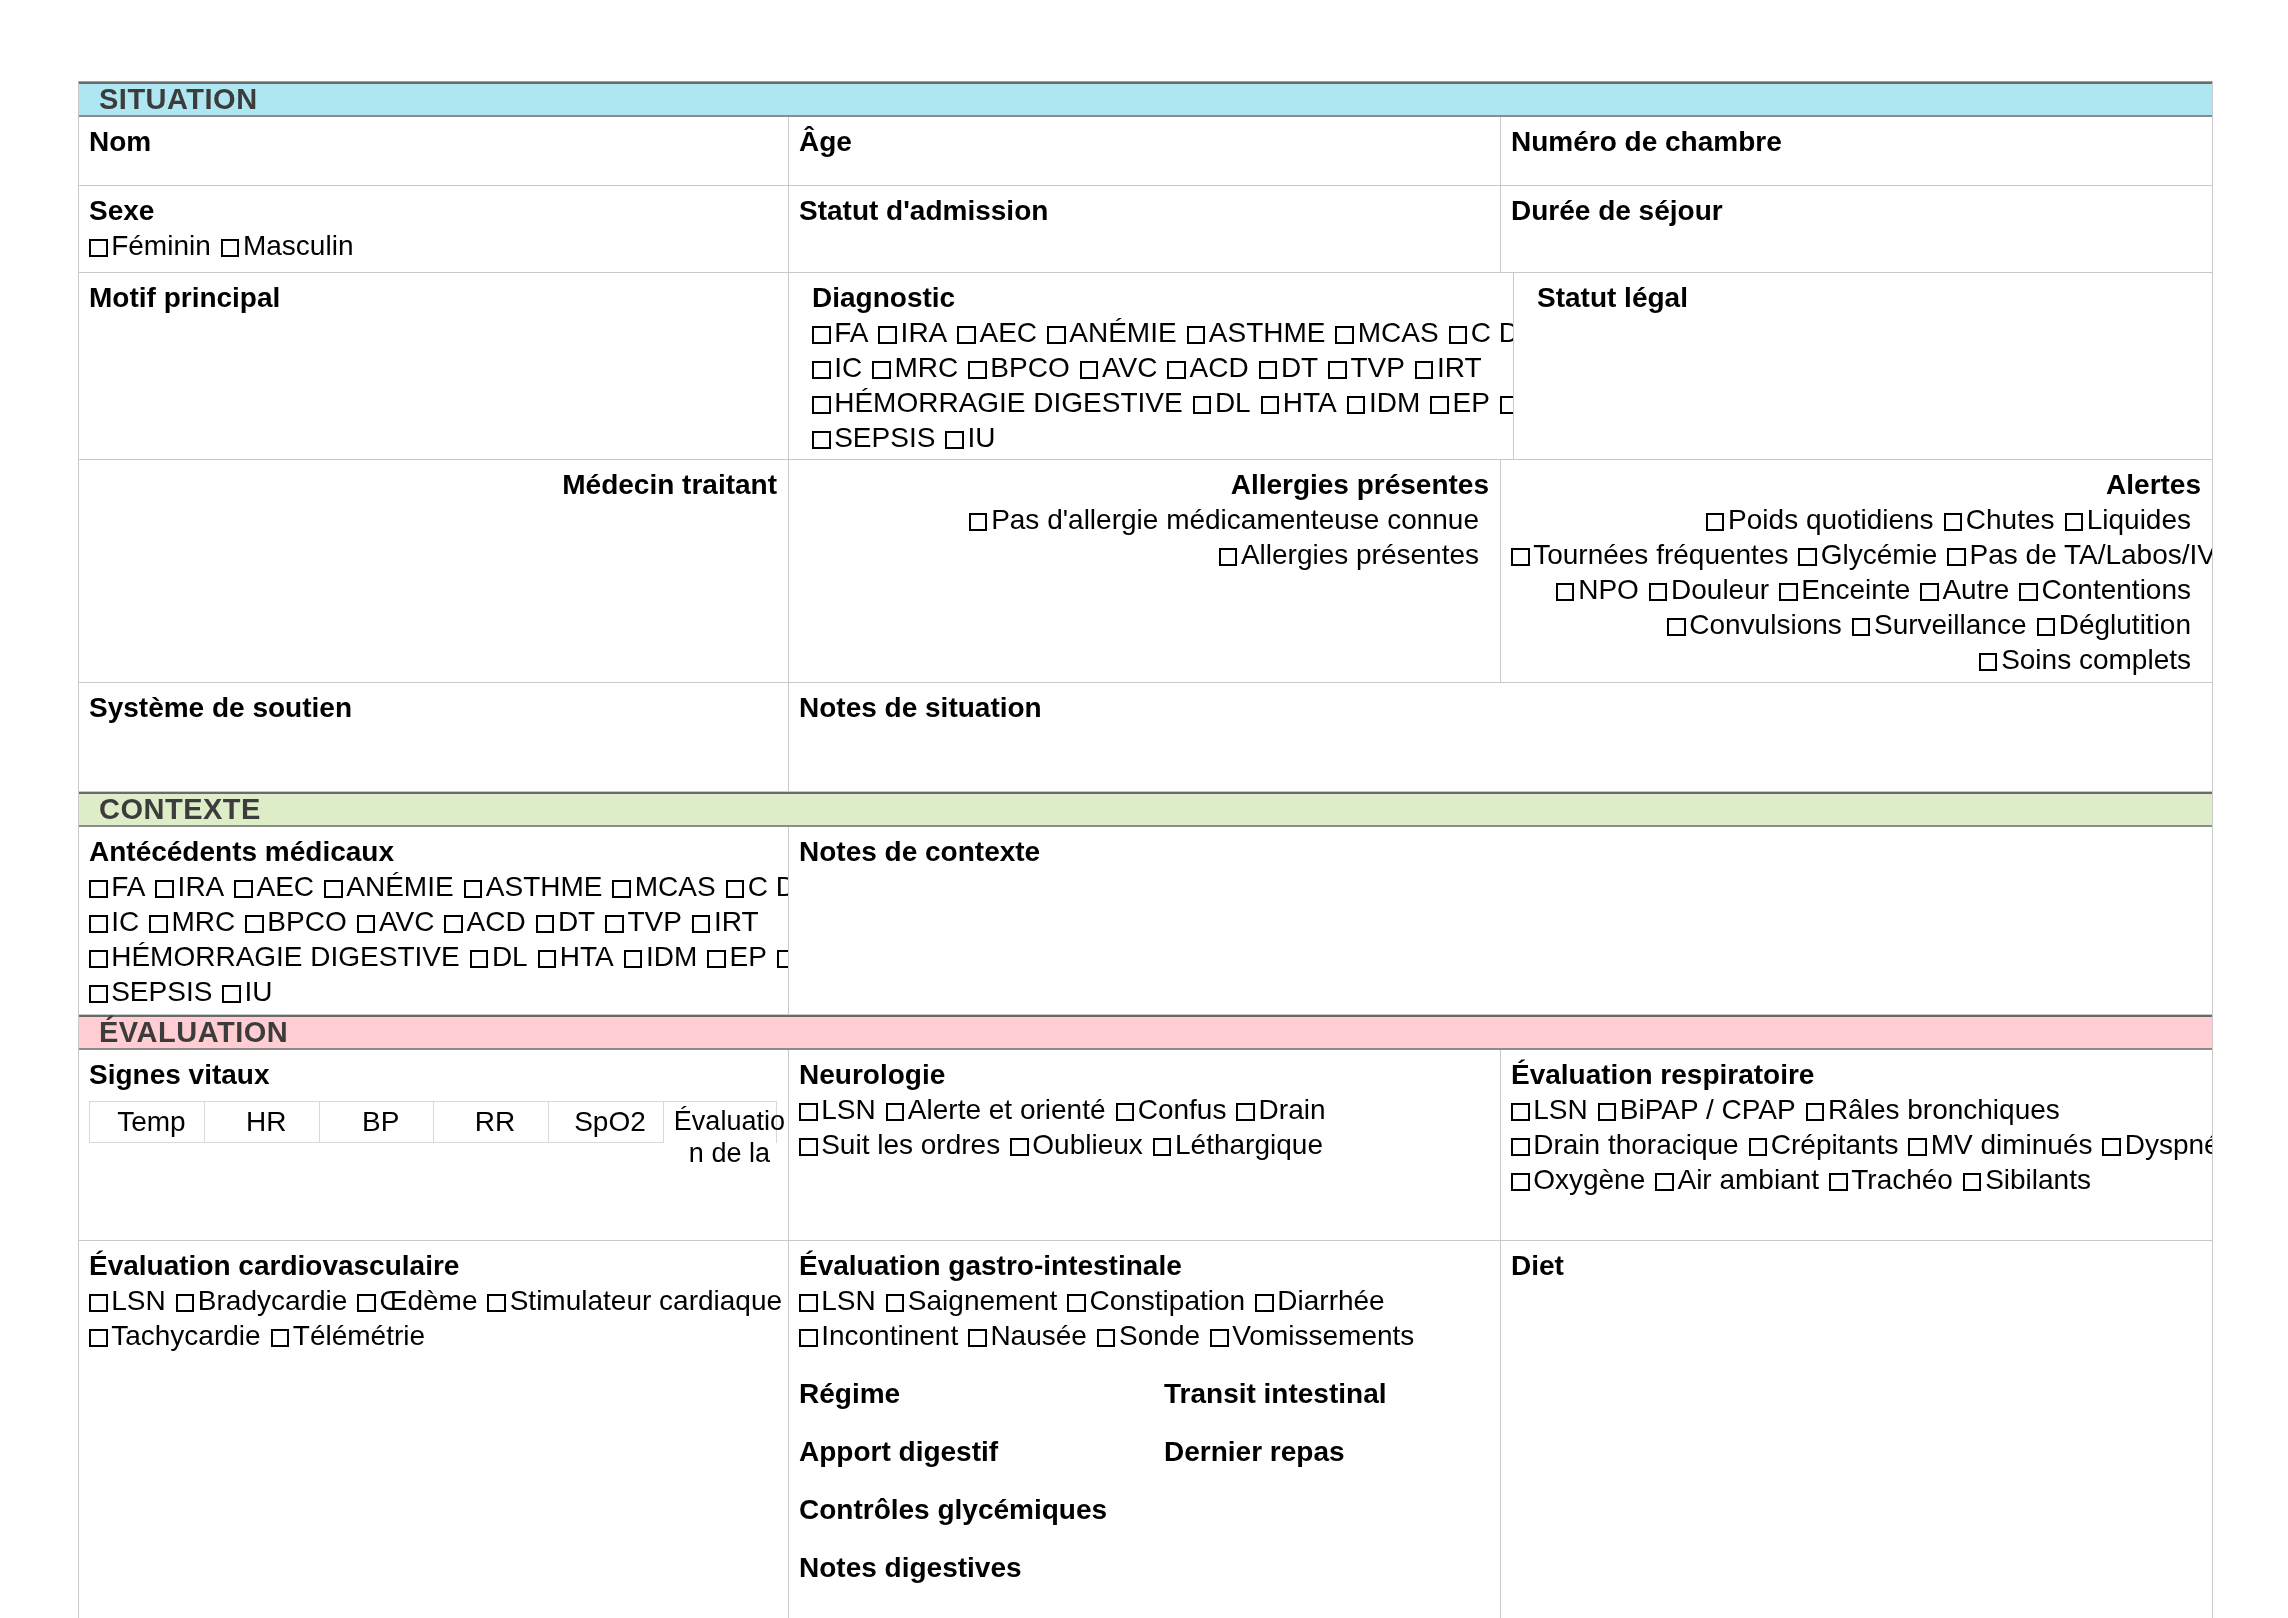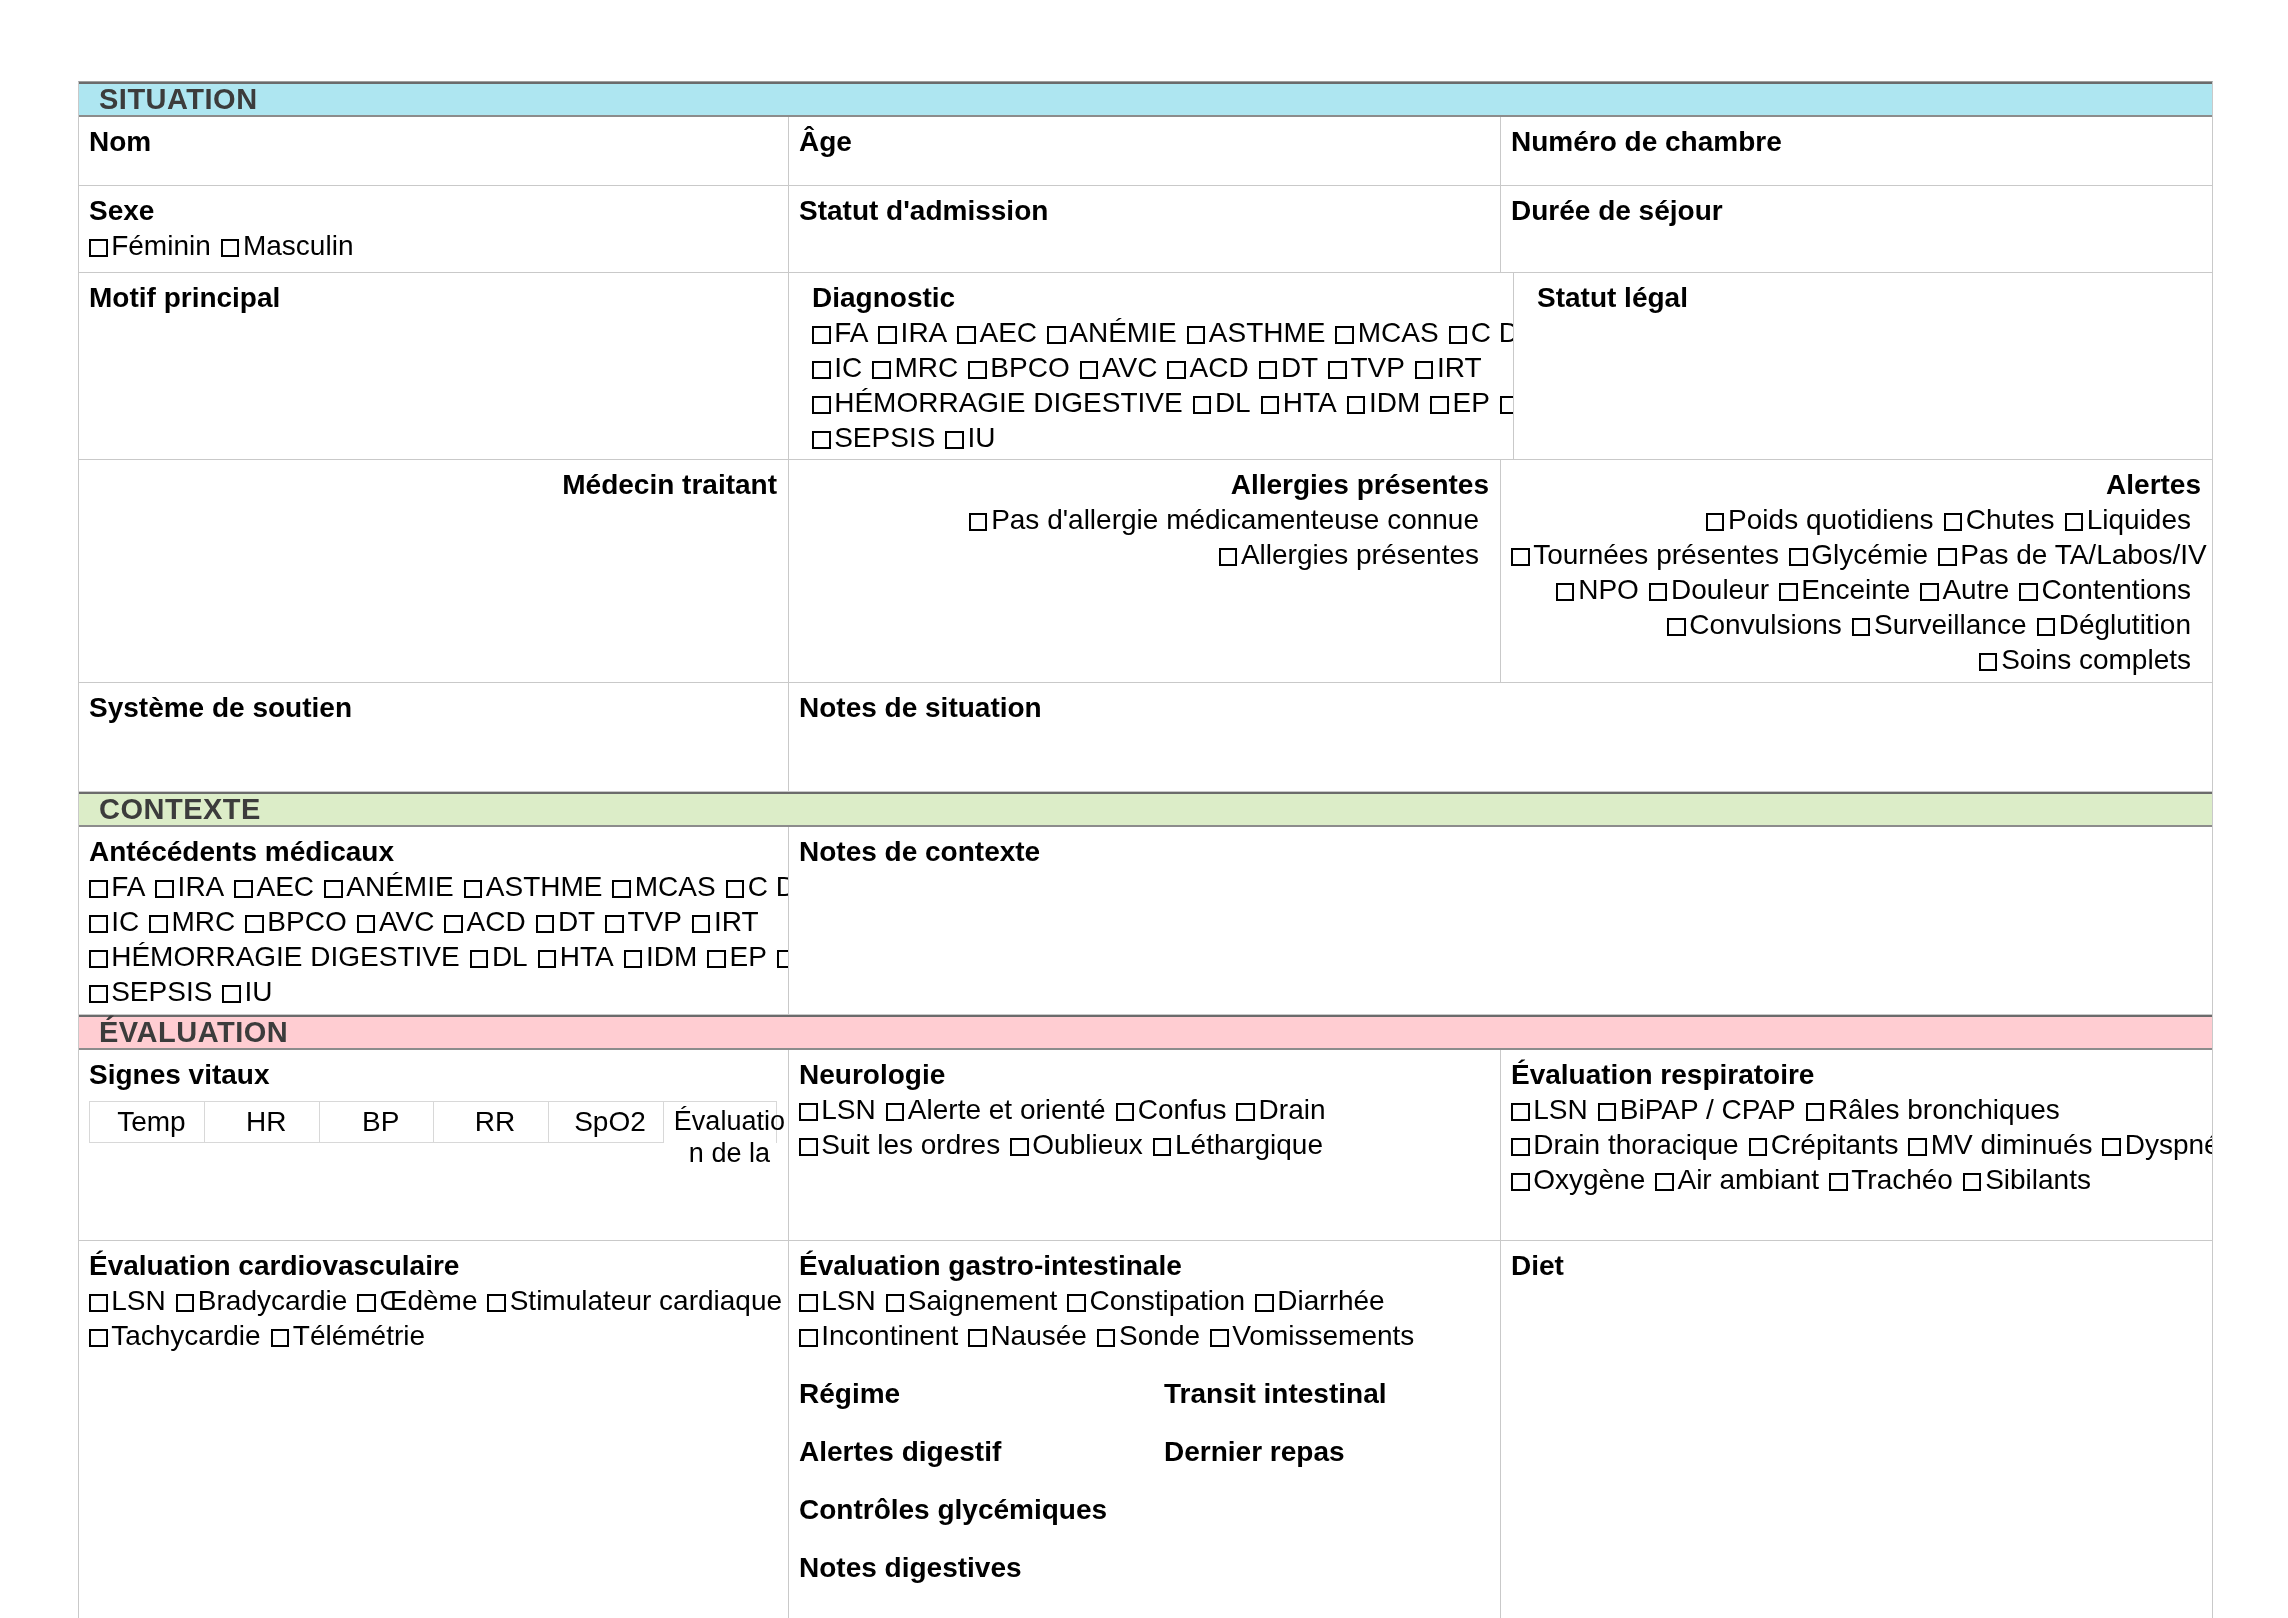--- a/index.html
+++ b/index.html
@@ -115,21 +115,21 @@
       <div class="lbl">Allergies présentes</div>
       <div>
           <div class="cbl"><span class="ci"><span class="cbx"></span><span>Pas d'allergie médicamenteuse connue</span></span></div>
           <div class="cbl"><span class="ci"><span class="cbx"></span><span>Allergies présentes</span></span></div>
         </div>
     </div>
     <div class="cell c3">
       <div class="lbl">Alertes</div>
       <div>
           <div class="cbl"><span class="ci"><span class="cbx"></span><span>Poids quotidiens</span></span><span class="ci"><span class="cbx"></span><span>Chutes</span></span><span class="ci"><span class="cbx"></span><span>Liquides</span></span></div>
-          <div class="cbl"><span class="ci"><span class="cbx"></span><span>Tournées présentes</span></span><span class="ci"><span class="cbx"></span><span>Glycémie</span></span><span class="ci"><span class="cbx"></span><span>Pas de TA/Labos/IV</span></span></div>
+          <div class="cbl"><span class="ci"><span class="cbx"></span><span>Tournées fréquentes</span></span><span class="ci"><span class="cbx"></span><span>Glycémie</span></span><span class="ci"><span class="cbx"></span><span>Pas de TA/Labos/IV</span></span></div>
           <div class="cbl"><span class="ci"><span class="cbx"></span><span>NPO</span></span><span class="ci"><span class="cbx"></span><span>Douleur</span></span><span class="ci"><span class="cbx"></span><span>Enceinte</span></span><span class="ci"><span class="cbx"></span><span>Autre</span></span><span class="ci"><span class="cbx"></span><span>Contentions</span></span></div>
           <div class="cbl"><span class="ci"><span class="cbx"></span><span>Convulsions</span></span><span class="ci"><span class="cbx"></span><span>Surveillance</span></span><span class="ci"><span class="cbx"></span><span>Déglutition</span></span></div>
           <div class="cbl"><span class="ci"><span class="cbx"></span><span>Soins complets</span></span></div>
         </div>
     </div>
   </div>
 
   <div class="trow" style="height:109px;">
     <div class="cell c1">
       <div class="lbl">Système de soutien</div>
@@ -209,21 +209,21 @@
       <div class="lbl">Évaluation gastro-intestinale</div>
       <div>
           <div class="cbl"><span class="ci"><span class="cbx"></span><span>LSN</span></span><span class="ci"><span class="cbx"></span><span>Saignement</span></span><span class="ci"><span class="cbx"></span><span>Constipation</span></span><span class="ci"><span class="cbx"></span><span>Diarrhée</span></span></div>
           <div class="cbl"><span class="ci"><span class="cbx"></span><span>Incontinent</span></span><span class="ci"><span class="cbx"></span><span>Nausée</span></span><span class="ci"><span class="cbx"></span><span>Sonde</span></span><span class="ci"><span class="cbx"></span><span>Vomissements</span></span></div>
         </div>
       <div class="sub">
         <div class="w lbl">Régime</div>
         <div class="lbl">Transit intestinal</div>
       </div>
       <div class="sub">
-        <div class="w lbl">Alertes digestif</div>
+        <div class="w lbl">Apport digestif</div>
         <div class="lbl">Dernier repas</div>
       </div>
       <div class="sub">
         <div class="lbl">Contrôles glycémiques</div>
       </div>
       <div class="sub">
         <div class="lbl">Notes digestives</div>
       </div>
     </div>
     <div class="cell c3">

